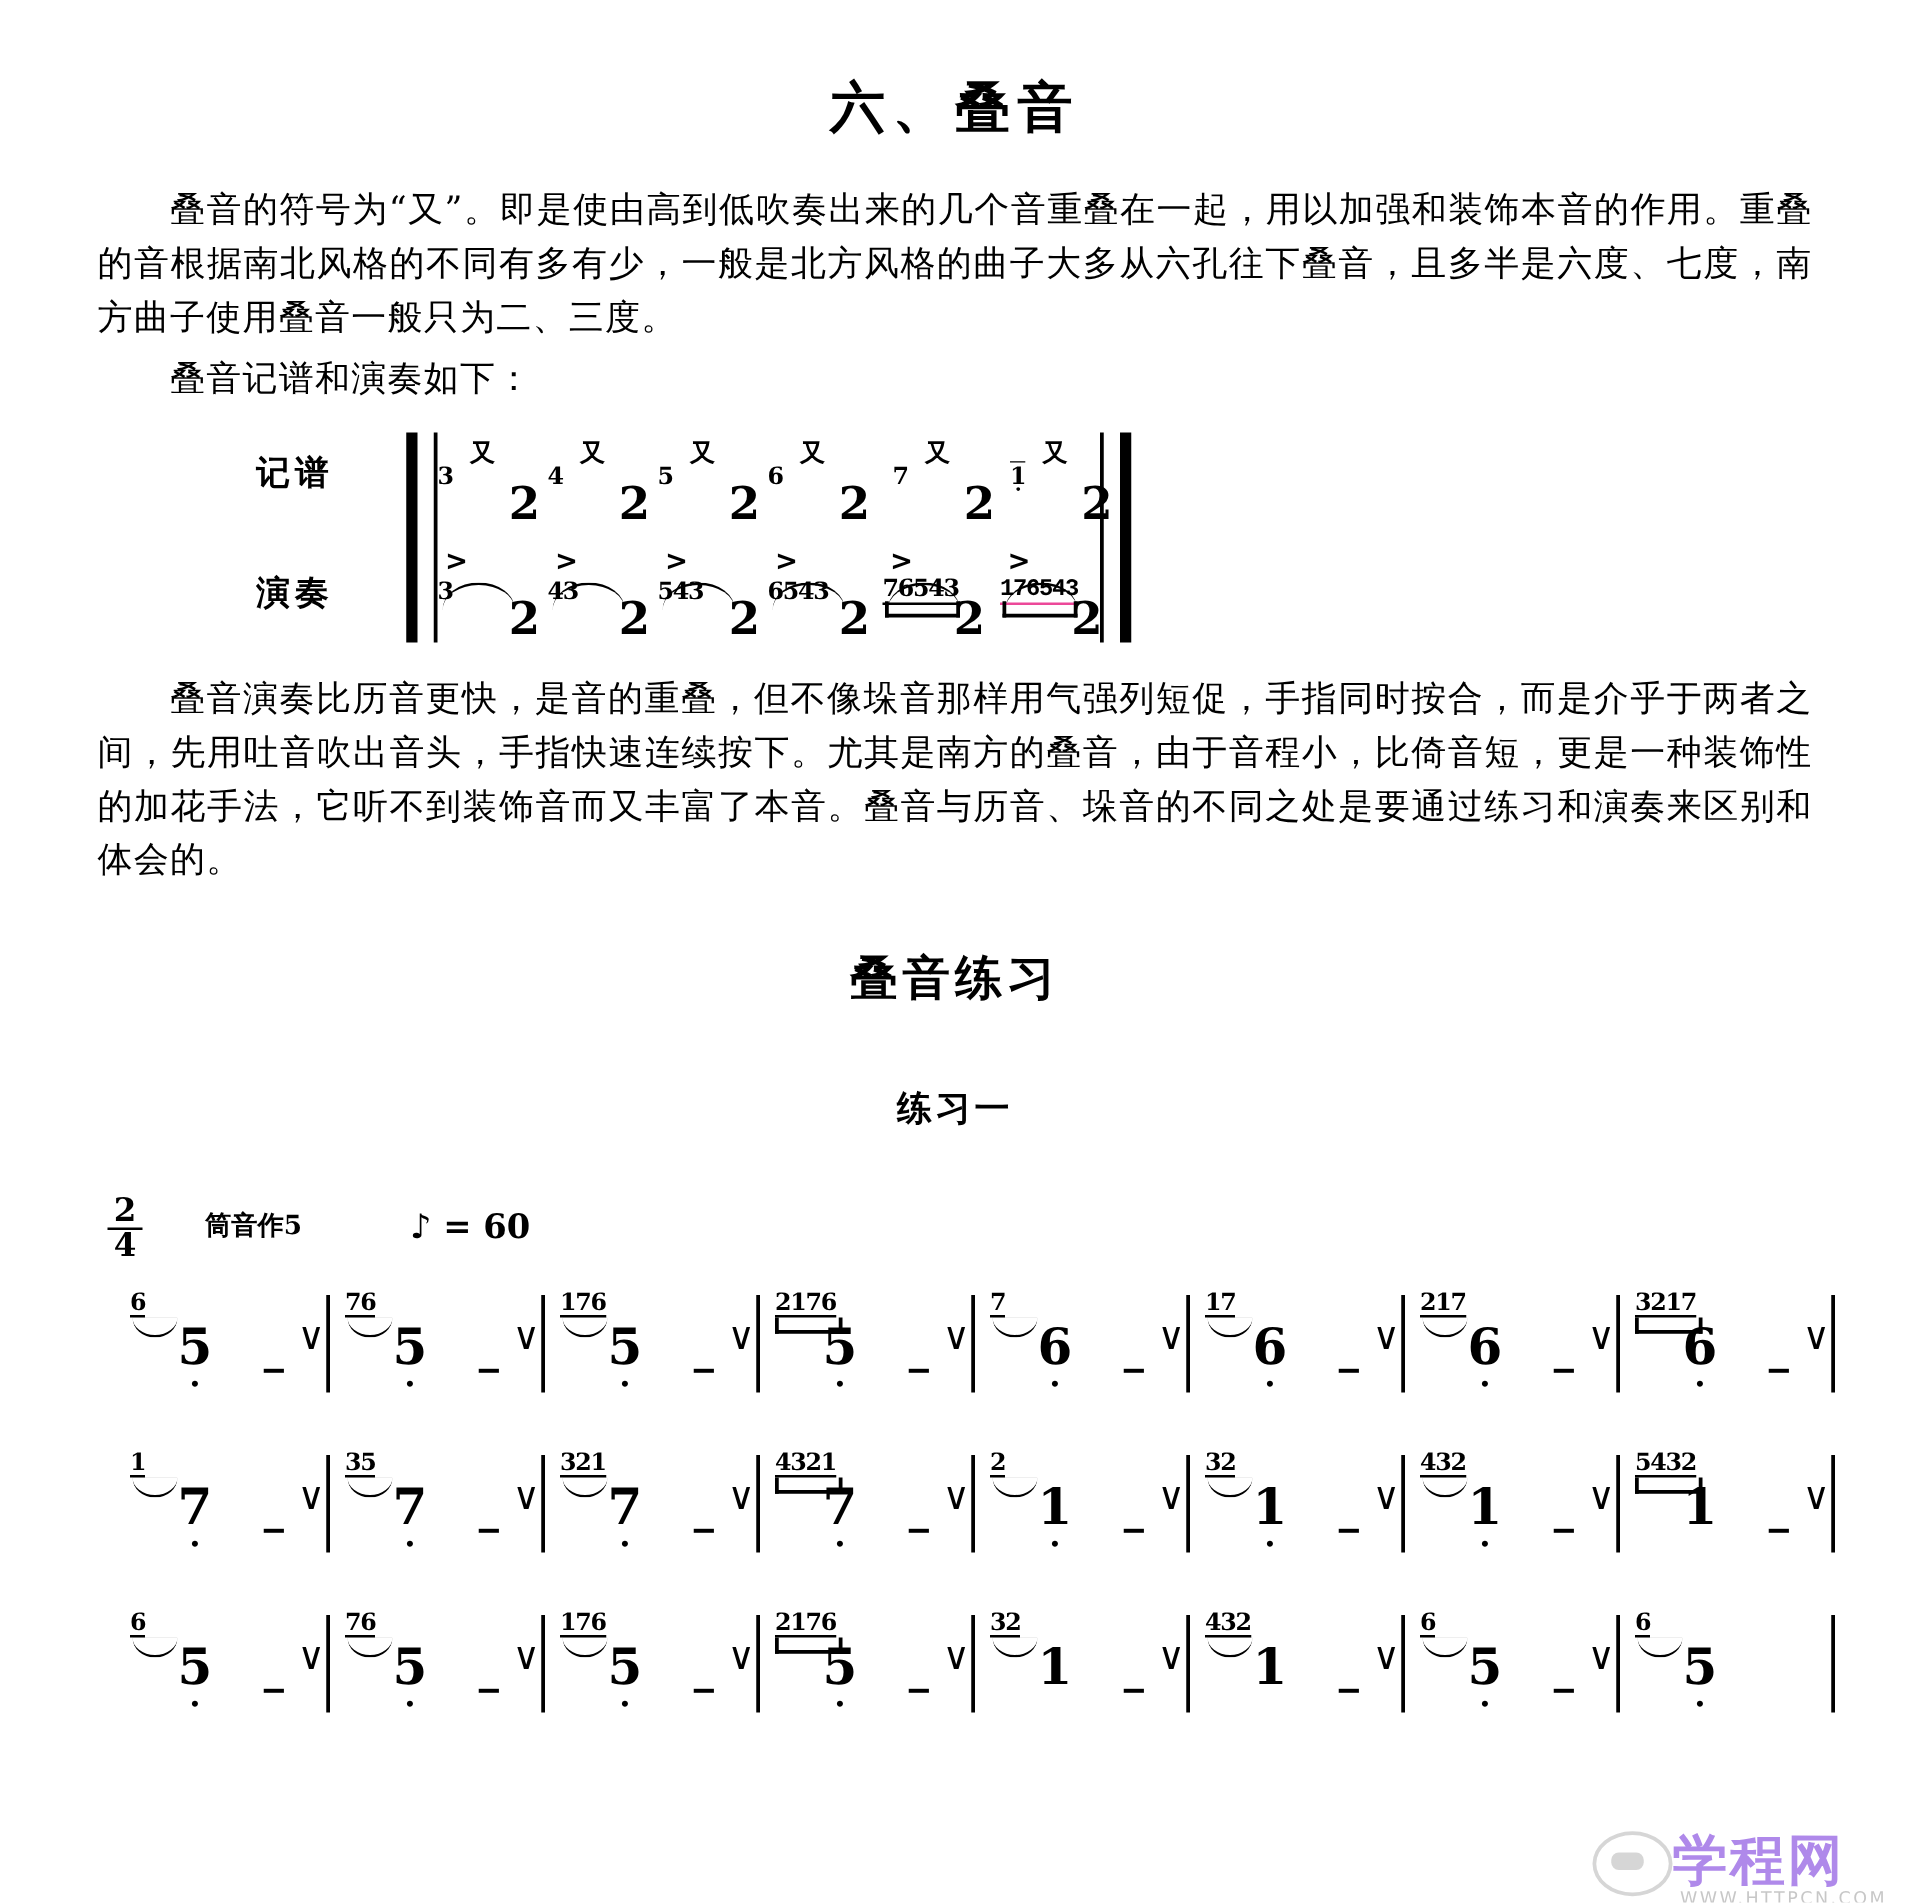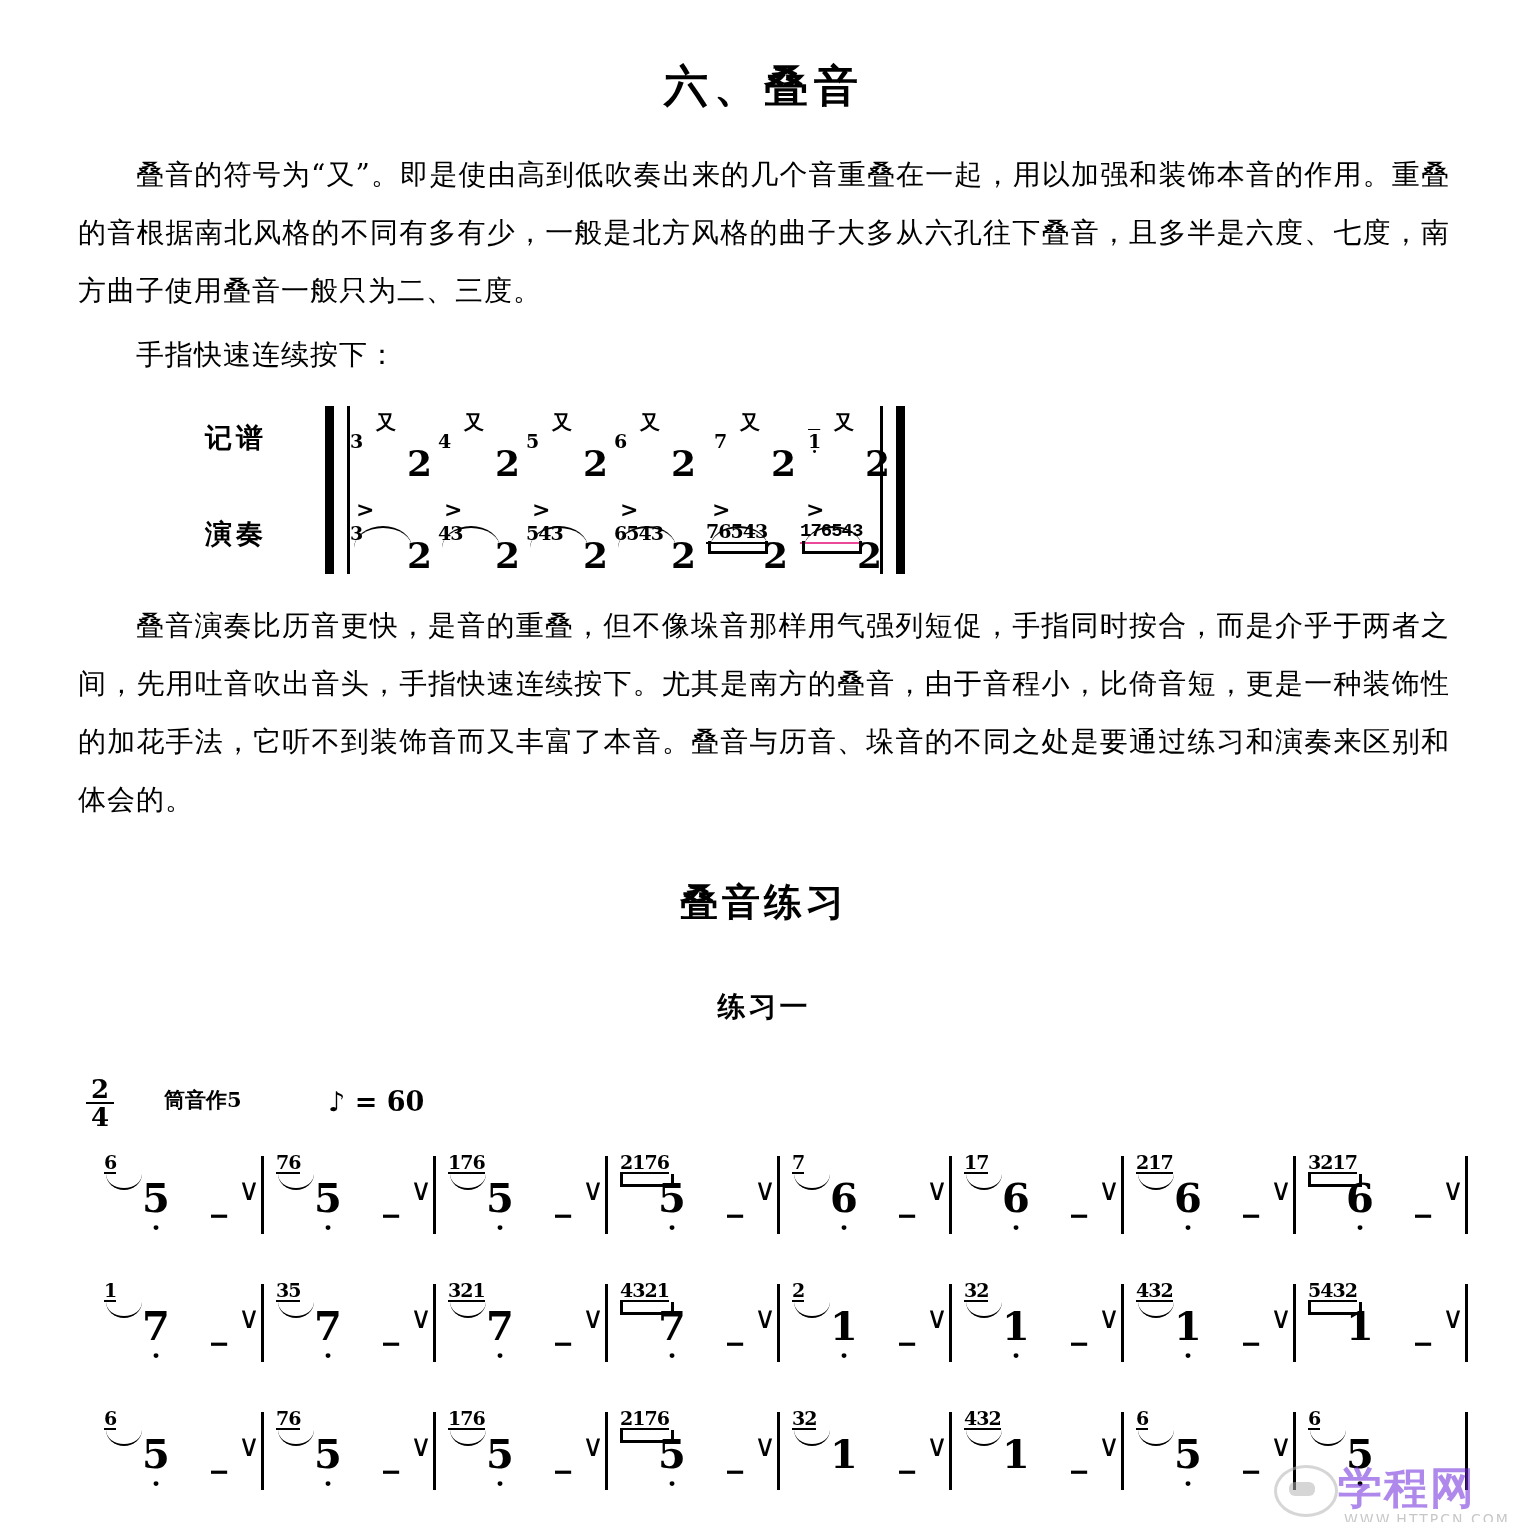--- a/index.html
+++ b/index.html
@@ -37,21 +37,21 @@
     font-weight:bold;
     letter-spacing:3px;
     margin-top:60px;
     font-family:"DejaVu Serif","Liberation Serif",serif;
   }
 
   
   .para{
     margin:0 78px;
     font-size:28px;
-    line-height:58px;
+    line-height:43px;
     letter-spacing:1px;
     text-align:justify;
     font-family:"DejaVu Serif","Liberation Serif",serif;
   }
   .para.indent{ text-indent:58px; }
   .para1{ margin-top:22px; }
   .para2{ margin-top:6px; }
   .para3{ margin-top:14px; }
 
   
@@ -277,21 +277,21 @@
 </style>
 </head>
 <body>
 
 <div class="page">
 
   <h1 class="main-title">六、叠音</h1>
 
   <p class="para indent para1">叠音的符号为“又”。即是使由高到低吹奏出来的几个音重叠在一起，用以加强和装饰本音的作用。重叠的音根据南北风格的不同有多有少，一般是北方风格的曲子大多从六孔往下叠音，且多半是六度、七度，南方曲子使用叠音一般只为二、三度。</p>
 
-  <p class="para indent para2">手指快速连续按下：</p>
+  <p class="para indent para2">叠音记谱和演奏如下：</p>
 
   <div class="demo">
 
     <div class="demo-labels">
       <div class="demo-label l1">记谱</div>
       <div class="demo-label l2">演奏</div>
     </div>
 
     <div class="demo-bar-left"></div>
     <div class="demo-bar-right"></div>

